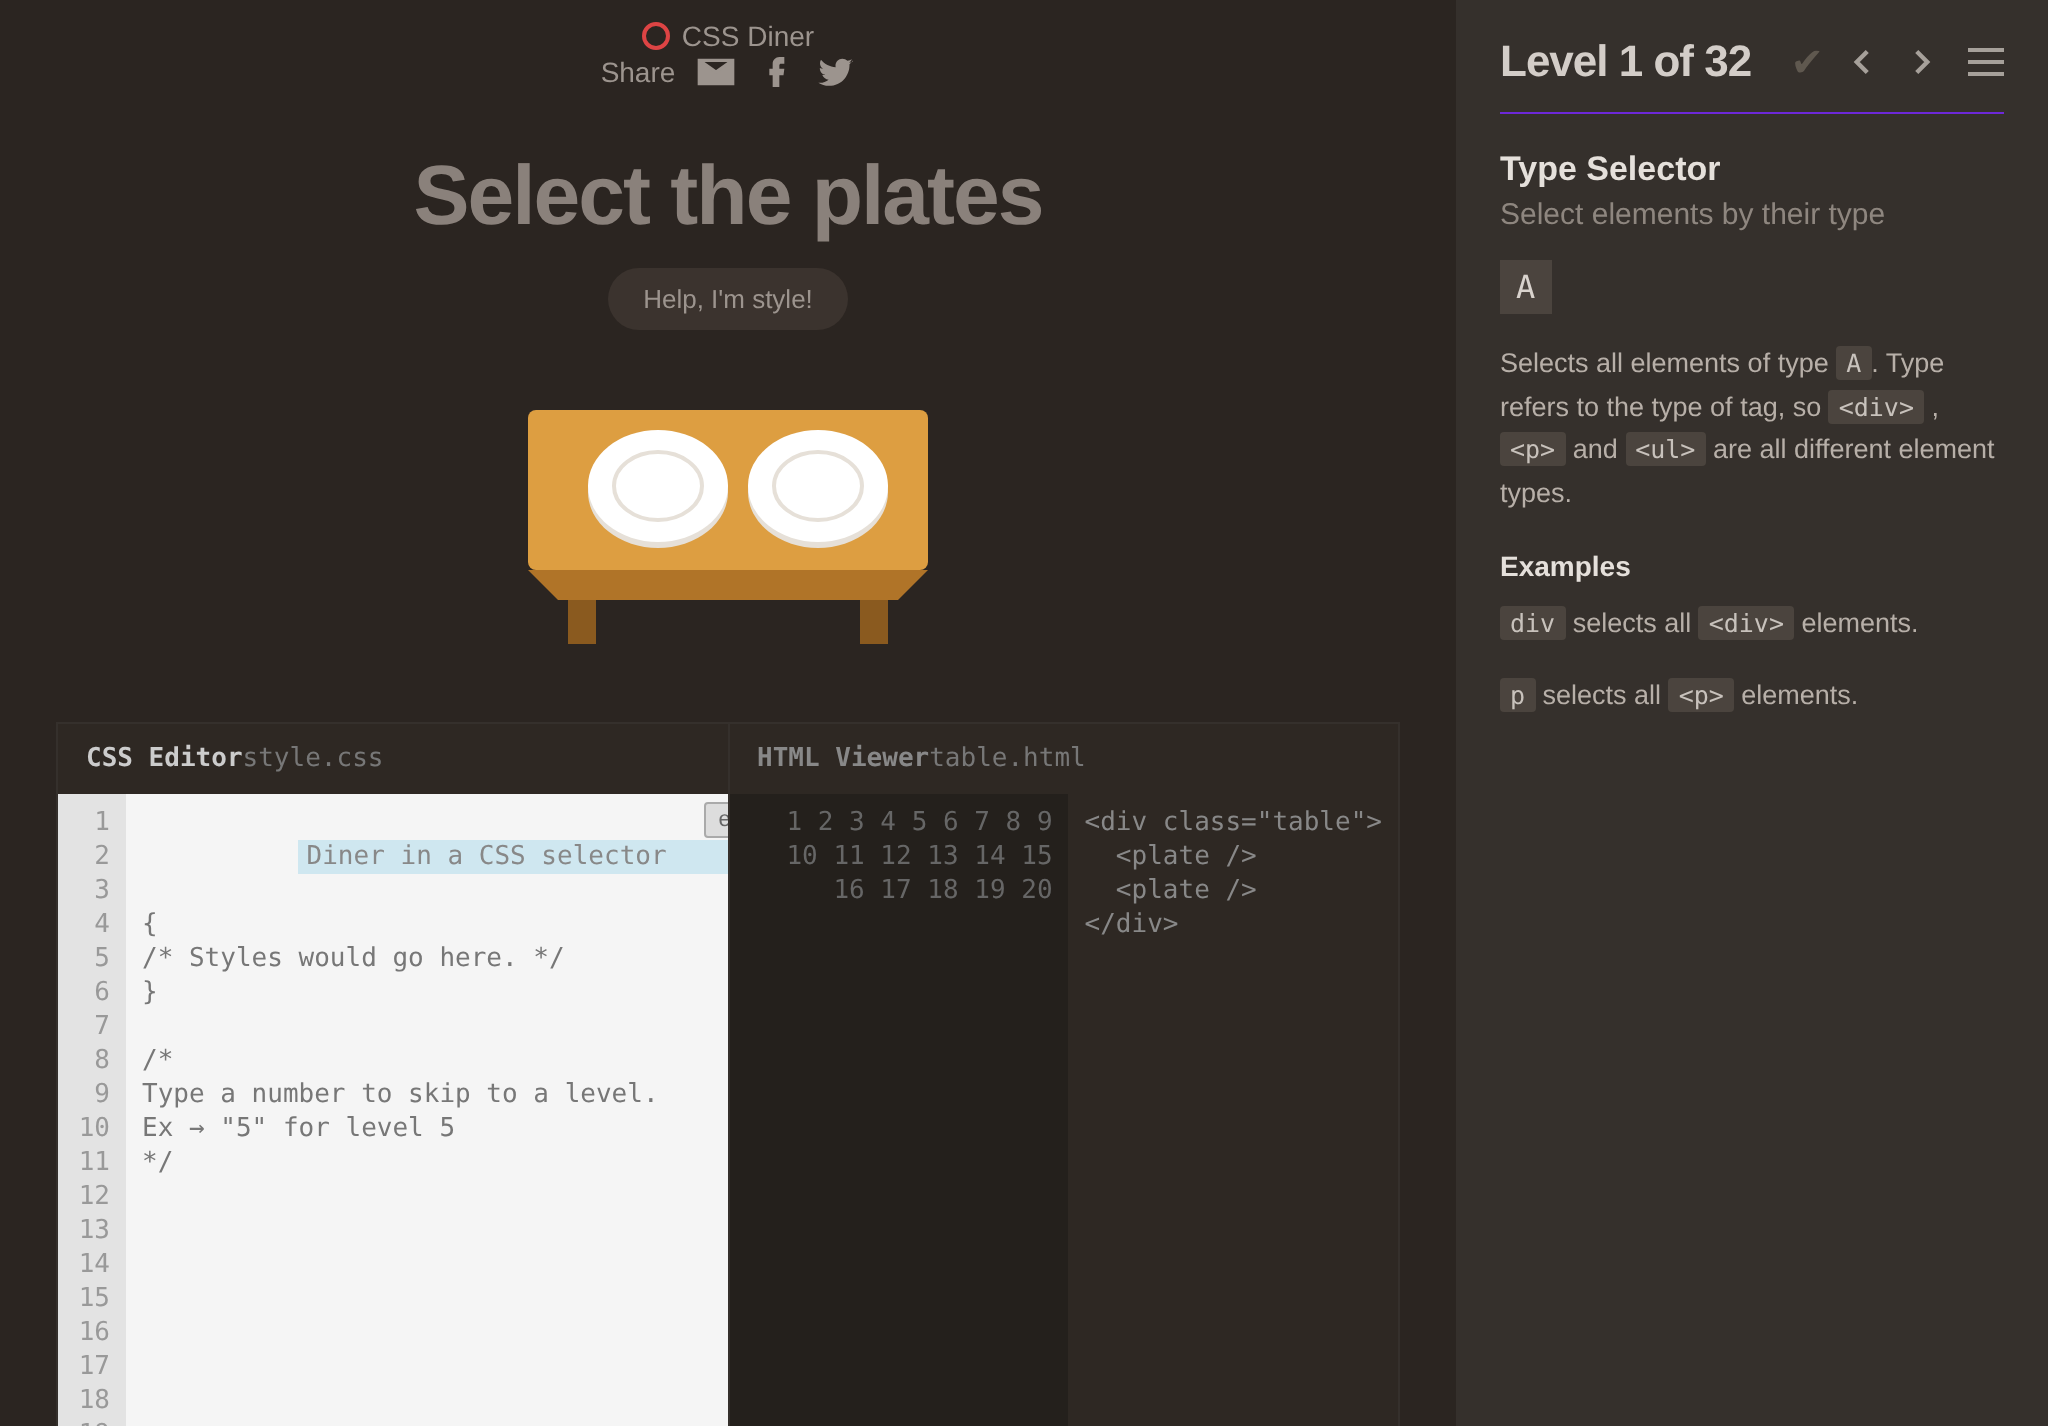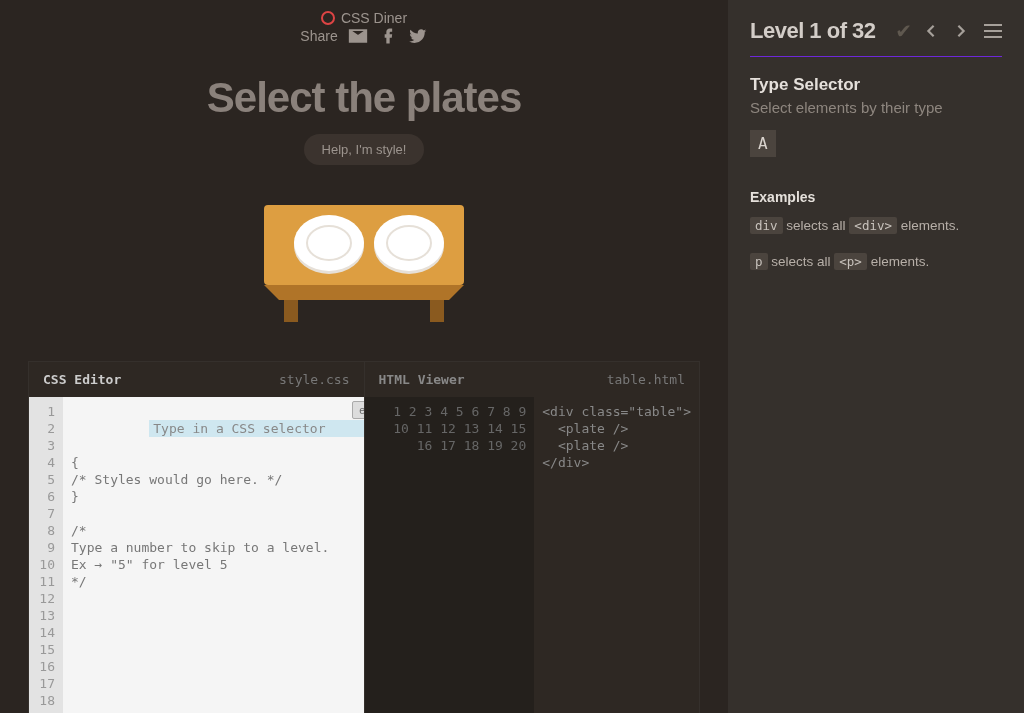--- a/index.html
+++ b/index.html
@@ -12,21 +12,21 @@
 .share { display:flex; align-items:center; gap:10px; }
 .share-icon { width:20px; height:20px; fill:#9c948e; cursor:pointer; }
 .title { font-size:42px; font-weight:600; color:#8a817b; text-align:center; margin-top:18px; letter-spacing:-1px; }
 .help-btn { display:block; margin:12px auto 0; background:#3b332e; color:#9c948e; border:none; padding:8px 18px; border-radius:18px; font-size:13px; cursor:pointer; }
 .table-scene { display:flex; justify-content:center; margin-top:20px; }
 .table-scene svg { width:220px; height:150px; }
 .editor-wrap { background:#1e1916; margin:26px 28px 0; border:1px solid #35302c; display:flex; flex:1; font-family:"Menlo","Consolas",monospace; font-size:13px; }
 .half { flex:1; display:flex; flex-direction:column; min-width:0; }
 .half.css { background:#f5f5f5; color:#555; }
 .half.html { background:#2e2823; color:#888; border-left:1px solid #35302c; }
-.panel-head { display:flex; justify-content:space-between; align-items:center; padding:10px 14px; font-weight:bold; font-size:13px;gap:48px; }
+.panel-head { display:flex; align-items:center; padding:10px 14px; font-weight:bold; font-size:13px; }
 .half.css .panel-head { background:#2e2823; color:#ccc; }
 .filename { color:#777; font-weight:normal; }
 .code-area { flex:1; display:flex; overflow:hidden; }
 .gutter { background:rgba(0,0,0,0.07); color:#999; text-align:right; padding:6px 8px; line-height:17px; min-width:34px; }
 .half.html .gutter { background:rgba(0,0,0,0.2); color:#666; }
 .code { padding:6px 8px; line-height:17px; white-space:pre; position:relative; flex:1; color:#777; }
 .half.html .code { color:#888; }
 .input-line { background:#cfe7f0; display:inline-block; min-width:240px; padding:0 4px; color:#888; }
 .enter-btn { position:absolute; top:4px; right:6px; background:#ddd; border:1px solid #aaa; color:#666; font-size:11px; padding:2px 6px; border-radius:2px; cursor:pointer; }
 .right { width:296px; background:#35302c; padding:18px 22px; overflow:auto; color:#b7afa8; }
@@ -108,21 +108,21 @@
 13
 14
 15
 16
 17
 18
 19
 20
 </div>
         <div class="code">
-          <span class="input-line">Type in a CSS selector</span>
+          <span class="input-line">Diner in a CSS selector</span>
           <button class="enter-btn">enter</button>
 <span>{
 /* Styles would go here. */
 }
 
 /*
 Type a number to skip to a level.
 Ex → "5" for level 5
 */</span>
         </div>
@@ -182,20 +182,23 @@
         <span></span>
         <span></span>
         <span></span>
       </div>
   </div>
 
   <div class="sel-name">Type Selector</div>
   <div class="sel-desc">Select elements by their type</div>
   <span class="syntax-big">A</span>
 
+  <div class="para">
+    <span>Selects all elements of type </span><span class="tag">A</span><span>. Type refers to the type of tag, so </span><span class="tag">&lt;div&gt;</span> , <span class="tag">&lt;p&gt;</span><span> and </span><span class="tag">&lt;ul&gt;</span><span> are all different element types.</span>
+  </div>
 
   <div class="ex-head">Examples</div>
   <div class="ex">
     <span class="tag">div</span><span> selects all </span><span class="tag">&lt;div&gt;</span><span> elements.</span>
   </div>
   <div class="ex">
     <span class="tag">p</span><span> selects all </span><span class="tag">&lt;p&gt;</span><span> elements.</span>
   </div>
 </div>
 

